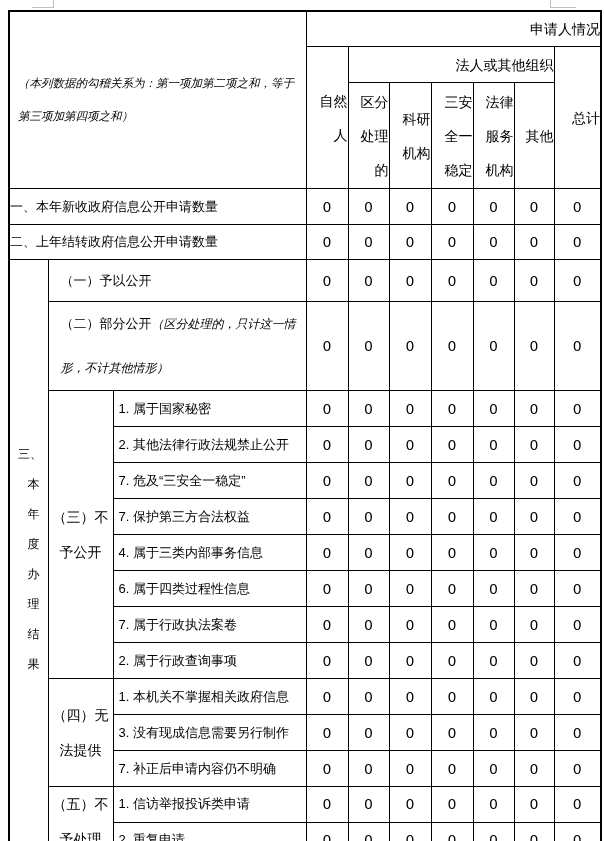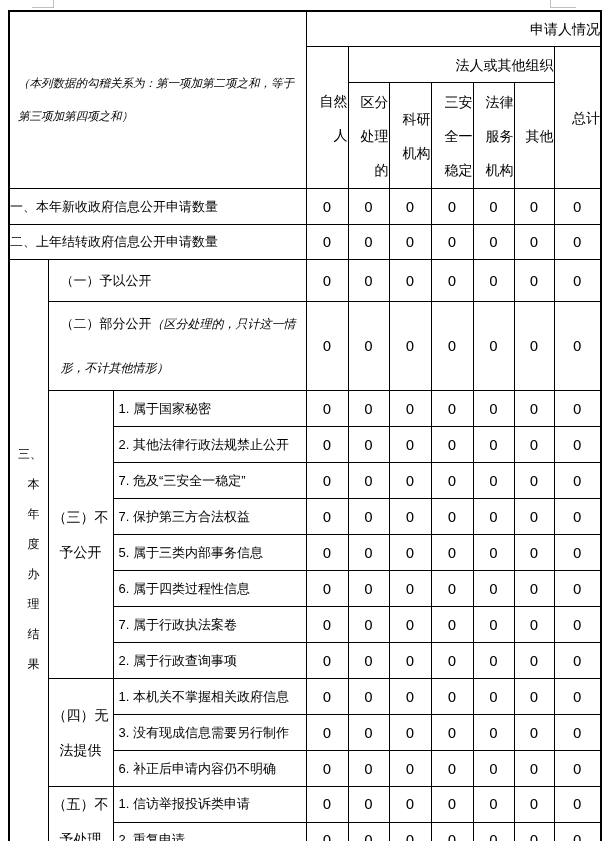--- a/index.html
+++ b/index.html
@@ -148,21 +148,21 @@
     <td class="lbl item">7. 保护第三方合法权益</td>
     <td class="num">0</td>
     <td class="num">0</td>
     <td class="num">0</td>
     <td class="num">0</td>
     <td class="num">0</td>
     <td class="num">0</td>
     <td class="num">0</td>
   </tr>
   <tr class="r36">
-    <td class="lbl item">5. 属于三类内部事务信息</td>
+    <td class="lbl item">4. 属于三类内部事务信息</td>
     <td class="num">0</td>
     <td class="num">0</td>
     <td class="num">0</td>
     <td class="num">0</td>
     <td class="num">0</td>
     <td class="num">0</td>
     <td class="num">0</td>
   </tr>
   <tr class="r36">
     <td class="lbl item">6. 属于四类过程性信息</td>
@@ -209,21 +209,21 @@
     <td class="lbl item">3. 没有现成信息需要另行制作</td>
     <td class="num">0</td>
     <td class="num">0</td>
     <td class="num">0</td>
     <td class="num">0</td>
     <td class="num">0</td>
     <td class="num">0</td>
     <td class="num">0</td>
   </tr>
   <tr class="r36">
-    <td class="lbl item">6. 补正后申请内容仍不明确</td>
+    <td class="lbl item">7. 补正后申请内容仍不明确</td>
     <td class="num">0</td>
     <td class="num">0</td>
     <td class="num">0</td>
     <td class="num">0</td>
     <td class="num">0</td>
     <td class="num">0</td>
     <td class="num">0</td>
   </tr>
   <tr class="r35">
     <td class="secB" rowspan="2">（五）不予处理</td>

